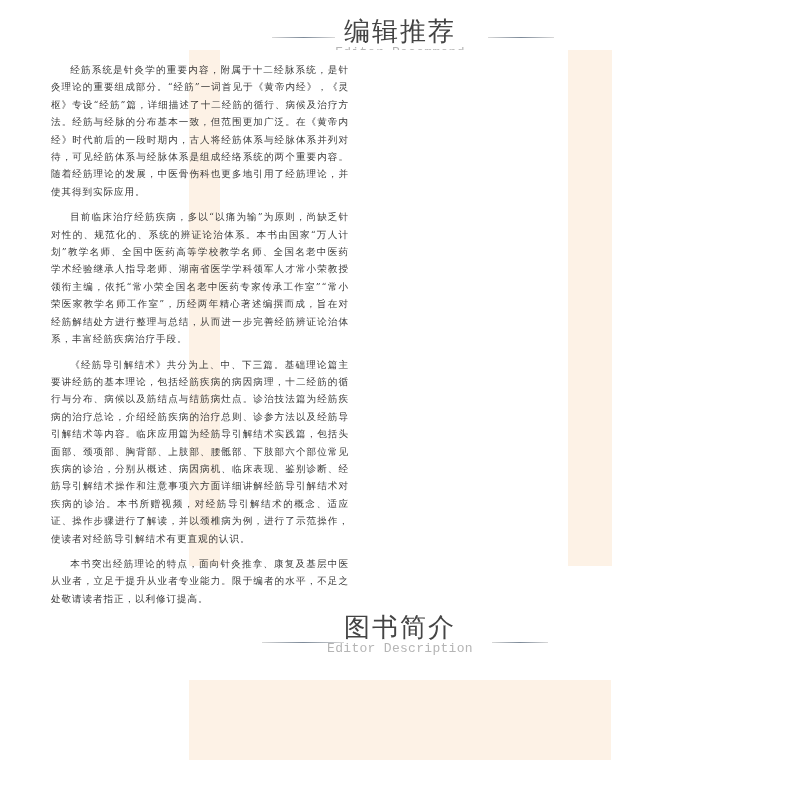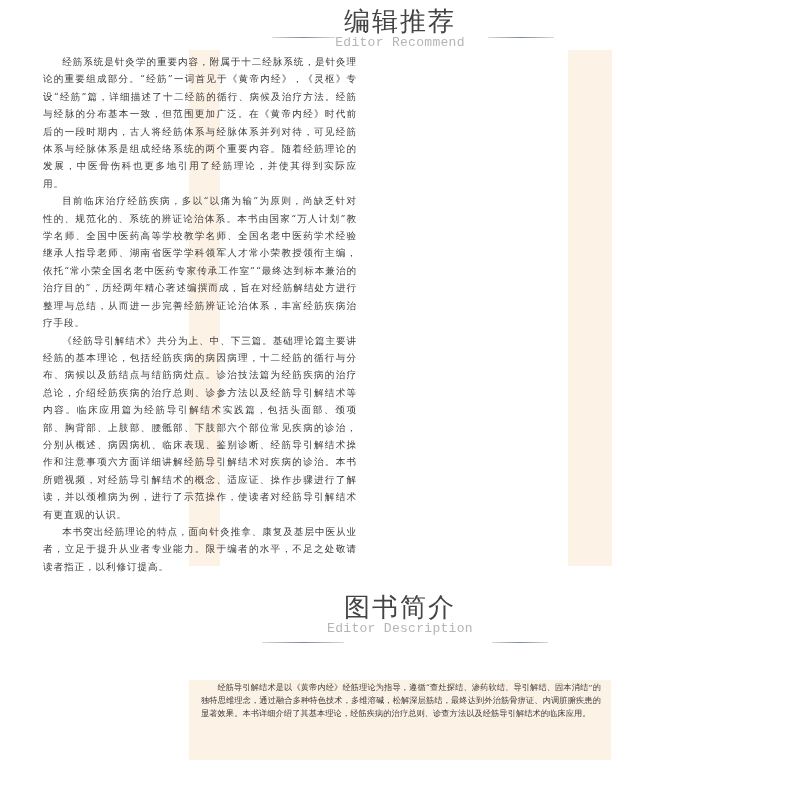--- a/index.html
+++ b/index.html
@@ -4,48 +4,47 @@
 <style>
   html, body { margin:0; padding:0; background:#ffffff; }
   body { width:800px; height:800px; position:relative; overflow:hidden; font-family:"DejaVu Serif", serif; }
   .section-title { position:absolute; left:0; width:800px; text-align:center; }
   .title-cn { font-family:"DejaVu Sans", sans-serif; font-size:26px; color:#444444; letter-spacing:2px; line-height:30px; }
   .title-en { font-family:Liberation Mono, monospace; font-size:13px; color:#b5b5b5; line-height:14px; letter-spacing:0.3px; }
   .hline { position:absolute; height:1px; background:linear-gradient(to right, #d8d8d8, #7d8a99, #d8d8d8); }
   .panel1 { position:absolute; left:189px; top:50px; width:423px; height:516px; background:#fdf2e6; }
   .panel1-inner { position:absolute; left:31px; top:0; width:348px; height:516px; background:#ffffff; }
   .p1text { position:absolute; left:43px; top:53px; width:314px; font-size:9.6px; line-height:17.4px; color:#3a3a3a; text-align:justify; letter-spacing:0.9px; }
-  .p1text p { margin:0; text-indent:2em; }
+  .p1text p { margin:8px; text-indent:2em; }
   .panel2 { position:absolute; left:189px; top:680px; width:422px; height:80px; background:#fdf2e6; }
   .p2text { position:absolute; left:201px; top:681px; width:400px; font-size:8.2px; line-height:12.8px; color:#3a3a3a; text-align:justify; letter-spacing:0.1px; }
   .p2text p { margin:0; text-indent:2em; }
 </style>
 </head>
 <body>
 
-<div class="section-title" style="top:6px;">
+<div class="section-title" style="top:16px;">
   <div class="title-cn">编辑推荐</div>
   <div class="title-en">Editor Recommend</div>
 </div>
 <div class="hline" style="left:272px; top:37px; width:63px;"></div>
 <div class="hline" style="left:488px; top:37px; width:66px;"></div>
 
 <div class="panel1">
   <div class="panel1-inner"></div>
 </div>
 <div class="p1text">
   <p>经筋系统是针灸学的重要内容，附属于十二经脉系统，是针灸理论的重要组成部分。“经筋”一词首见于《黄帝内经》，《灵枢》专设“经筋”篇，详细描述了十二经筋的循行、病候及治疗方法。经筋与经脉的分布基本一致，但范围更加广泛。在《黄帝内经》时代前后的一段时期内，古人将经筋体系与经脉体系并列对待，可见经筋体系与经脉体系是组成经络系统的两个重要内容。随着经筋理论的发展，中医骨伤科也更多地引用了经筋理论，并使其得到实际应用。</p>
-  <p>目前临床治疗经筋疾病，多以“以痛为输”为原则，尚缺乏针对性的、规范化的、系统的辨证论治体系。本书由国家“万人计划”教学名师、全国中医药高等学校教学名师、全国名老中医药学术经验继承人指导老师、湖南省医学学科领军人才常小荣教授领衔主编，依托“常小荣全国名老中医药专家传承工作室”“最终达到标本兼治的治疗目的”，历经两年精心著述编撰而成，旨在对经筋解结处方进行整理与总结，从而进一步完善经筋辨证论治体系，丰富经筋疾病治疗手段。</p>
+  <p>目前临床治疗经筋疾病，多以“以痛为输”为原则，尚缺乏针对性的、规范化的、系统的辨证论治体系。本书由国家“万人计划”教学名师、全国中医药高等学校教学名师、全国名老中医药学术经验继承人指导老师、湖南省医学学科领军人才常小荣教授领衔主编，依托“常小荣全国名老中医药专家传承工作室”“常小荣医家教学名师工作室”，历经两年精心著述编撰而成，旨在对经筋解结处方进行整理与总结，从而进一步完善经筋辨证论治体系，丰富经筋疾病治疗手段。</p>
   <p>《经筋导引解结术》共分为上、中、下三篇。基础理论篇主要讲经筋的基本理论，包括经筋疾病的病因病理，十二经筋的循行与分布、病候以及筋结点与结筋病灶点。诊治技法篇为经筋疾病的治疗总论，介绍经筋疾病的治疗总则、诊参方法以及经筋导引解结术等内容。临床应用篇为经筋导引解结术实践篇，包括头面部、颈项部、胸背部、上肢部、腰骶部、下肢部六个部位常见疾病的诊治，分别从概述、病因病机、临床表现、鉴别诊断、经筋导引解结术操作和注意事项六方面详细讲解经筋导引解结术对疾病的诊治。本书所赠视频，对经筋导引解结术的概念、适应证、操作步骤进行了解读，并以颈椎病为例，进行了示范操作，使读者对经筋导引解结术有更直观的认识。</p>
   <p>本书突出经筋理论的特点，面向针灸推拿、康复及基层中医从业者，立足于提升从业者专业能力。限于编者的水平，不足之处敬请读者指正，以利修订提高。</p>
 </div>
 
-<div class="section-title" style="top:592px;">
+<div class="section-title" style="top:612px;">
   <div class="title-cn">图书简介</div>
   <div class="title-en">Editor Description</div>
 </div>
 <div class="hline" style="left:262px; top:642px; width:82px;"></div>
 <div class="hline" style="left:492px; top:642px; width:56px;"></div>
 
 <div class="panel2"></div>
 <div class="p2text">
-  <p>经筋导引解结术是以《黄帝内经》经筋理论为指导，遵循“查灶探结、渗药软结、导引解结、固本消结”的独特思维理念，通过融合多种特色技术，多维溶碱，松解深层筋结，最终达到外治筋骨痹证、内调脏腑疾患的显著效果。本书详细介绍了其基本理论，经筋疾病的治疗总则、诊查方法以及经筋导引解结术的临床应用。</p>
 </div>
 
 </body></html>

